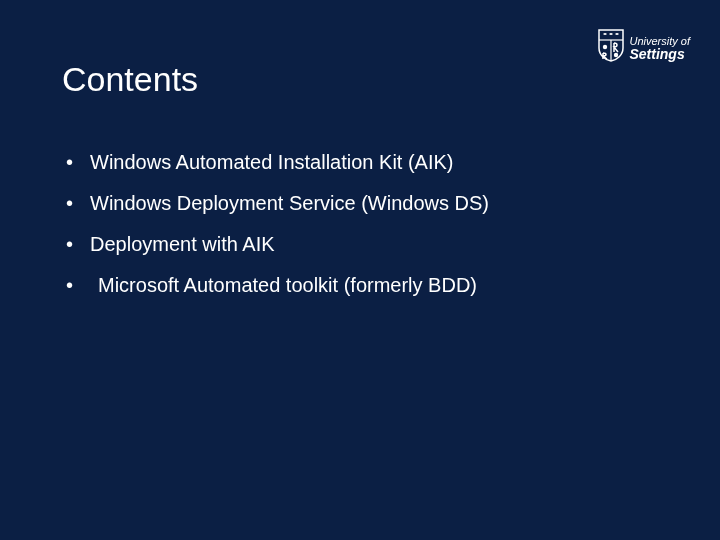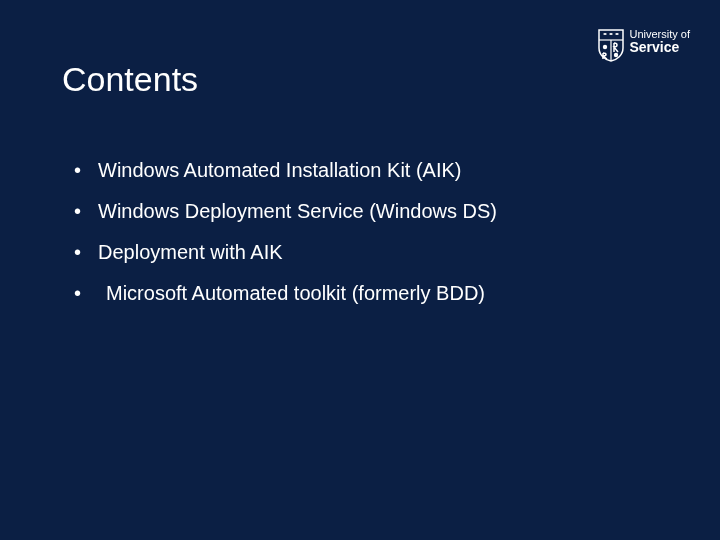--- a/index.html
+++ b/index.html
@@ -16,22 +16,23 @@
     position: relative;
     width: 720px;
     height: 540px;
     box-sizing: border-box;
   }
   .logo {
     position: absolute;
     top: 28px;
     right: 30px;
     display: flex;
-    align-items: flex-start;
+    align-items: flex-end;
     gap: 4px;
+    font-style: italic;
   }
   .logo-text {
     font-size: 11px;
     line-height: 1.1;
     color: #ffffff;
     text-align: left;
   }
   .logo-text .line1 { display: block; }
   .logo-text .line2 { display: block; font-weight: bold; font-size: 14px; }
   .shield {
@@ -48,21 +49,21 @@
   }
   .content {
     position: absolute;
     top: 150px;
     left: 62px;
     right: 60px;
   }
   ul.bullets {
     list-style: none;
     padding: 0;
-    margin: 8px;
+    margin: 0;
   }
   ul.bullets > li {
     position: relative;
     padding-left: 28px;
     font-size: 20px;
     line-height: 1.25;
     margin-bottom: 16px;
     color: #ffffff;
   }
   ul.bullets > li::before {
@@ -91,21 +92,21 @@
       <path d="M6 6 Q8 4 10 6 Q8 8 6 6" fill="#ffffff"></path>
       <path d="M12 6 Q14 4 16 6 Q14 8 12 6" fill="#ffffff"></path>
       <path d="M18 6 Q20 4 22 6 Q20 8 18 6" fill="#ffffff"></path>
       <circle cx="8" cy="19" r="2.2" fill="#ffffff"></circle>
       <path d="M17 15 L17 24 M17 15 C21 15 21 19 17 19 L21 24" fill="none" stroke="#ffffff" stroke-width="1.5"></path>
       <path d="M6 25 L6 31 M6 25 C10 25 10 28 6 28 L10 31" fill="none" stroke="#ffffff" stroke-width="1.5"></path>
       <circle cx="19" cy="27" r="2.2" fill="#ffffff"></circle>
     </svg>
     <div class="logo-text">
       <span class="line1">University of</span>
-      <span class="line2">Service</span>
+      <span class="line2">Settings</span>
     </div>
   </div>
 
   <div class="title">Contents</div>
 
   <div class="content">
     <ul class="bullets">
       <li><span class="text">Windows Automated Installation Kit (AIK)</span></li>
       <li><span class="text">Windows Deployment Service (Windows DS)</span></li>
       <li><span class="text">Deployment with AIK</span></li>

